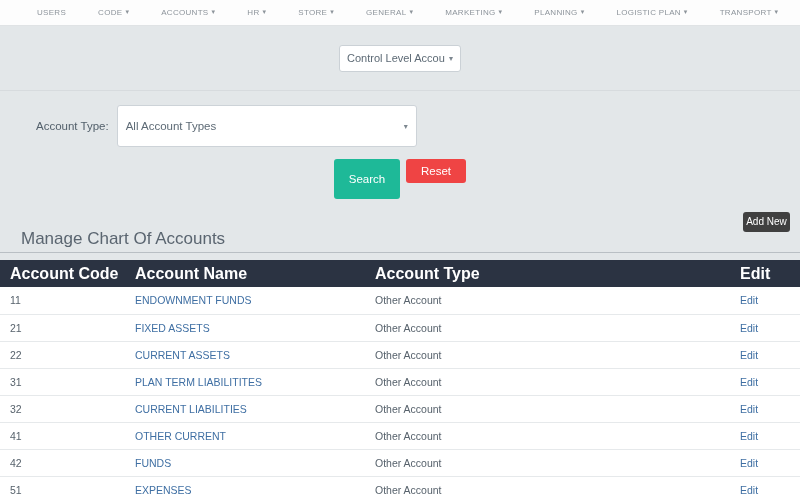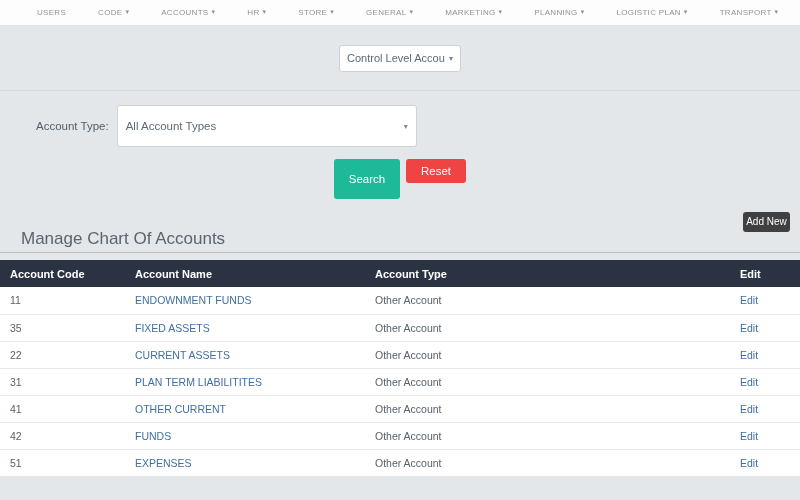--- a/index.html
+++ b/index.html
@@ -224,21 +224,21 @@
     background: #ffffff;
   }
   table.accounts {
     width: 100%;
     border-collapse: collapse;
     table-layout: fixed;
   }
   table.accounts thead th {
     background: #2b3342;
     color: #ffffff;
-    font-size: 11px;
+    font-size: 16px;
     font-weight: bold;
     text-align: left;
     height: 27px;
     padding: 0 0 0 10px;
     box-sizing: border-box;
     white-space: nowrap;
   }
   table.accounts tbody td {
     height: 27px;
     font-size: 10.5px;
@@ -334,38 +334,44 @@
       </tr>
     </thead>
     <tbody id="accounts-tbody">
         <tr>
           <td class="cell-code">11</td>
           <td class="cell-name"><a>ENDOWNMENT FUNDS</a></td>
           <td class="cell-type">Other Account</td>
           <td class="cell-edit"><a>Edit</a></td>
         </tr>
         <tr>
-          <td class="cell-code">35</td>
+          <td class="cell-code">21</td>
           <td class="cell-name"><a>FIXED ASSETS</a></td>
           <td class="cell-type">Other Account</td>
           <td class="cell-edit"><a>Edit</a></td>
         </tr>
         <tr>
           <td class="cell-code">22</td>
           <td class="cell-name"><a>CURRENT ASSETS</a></td>
           <td class="cell-type">Other Account</td>
           <td class="cell-edit"><a>Edit</a></td>
         </tr>
         <tr>
           <td class="cell-code">31</td>
           <td class="cell-name"><a>PLAN TERM LIABILITITES</a></td>
           <td class="cell-type">Other Account</td>
           <td class="cell-edit"><a>Edit</a></td>
         </tr>
         <tr>
+          <td class="cell-code">32</td>
+          <td class="cell-name"><a>CURRENT LIABILITIES</a></td>
+          <td class="cell-type">Other Account</td>
+          <td class="cell-edit"><a>Edit</a></td>
+        </tr>
+        <tr>
           <td class="cell-code">41</td>
           <td class="cell-name"><a>OTHER CURRENT</a></td>
           <td class="cell-type">Other Account</td>
           <td class="cell-edit"><a>Edit</a></td>
         </tr>
         <tr>
           <td class="cell-code">42</td>
           <td class="cell-name"><a>FUNDS</a></td>
           <td class="cell-type">Other Account</td>
           <td class="cell-edit"><a>Edit</a></td>

